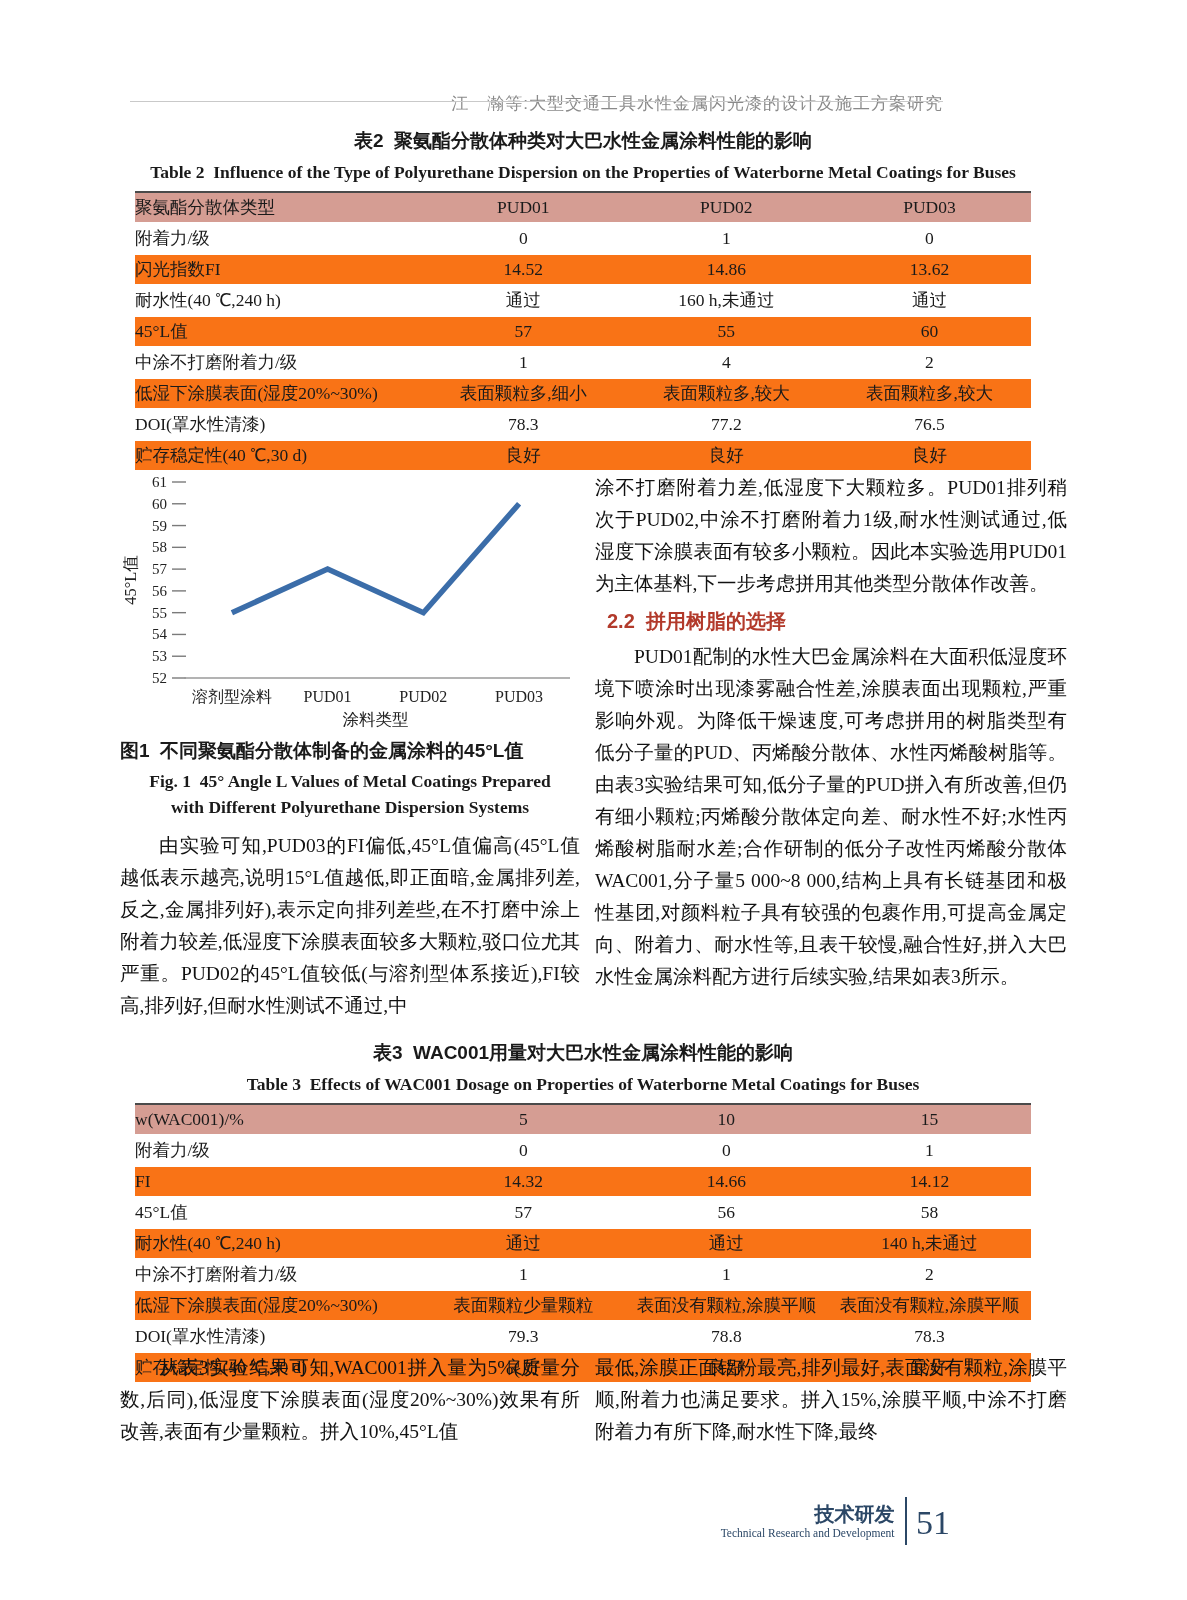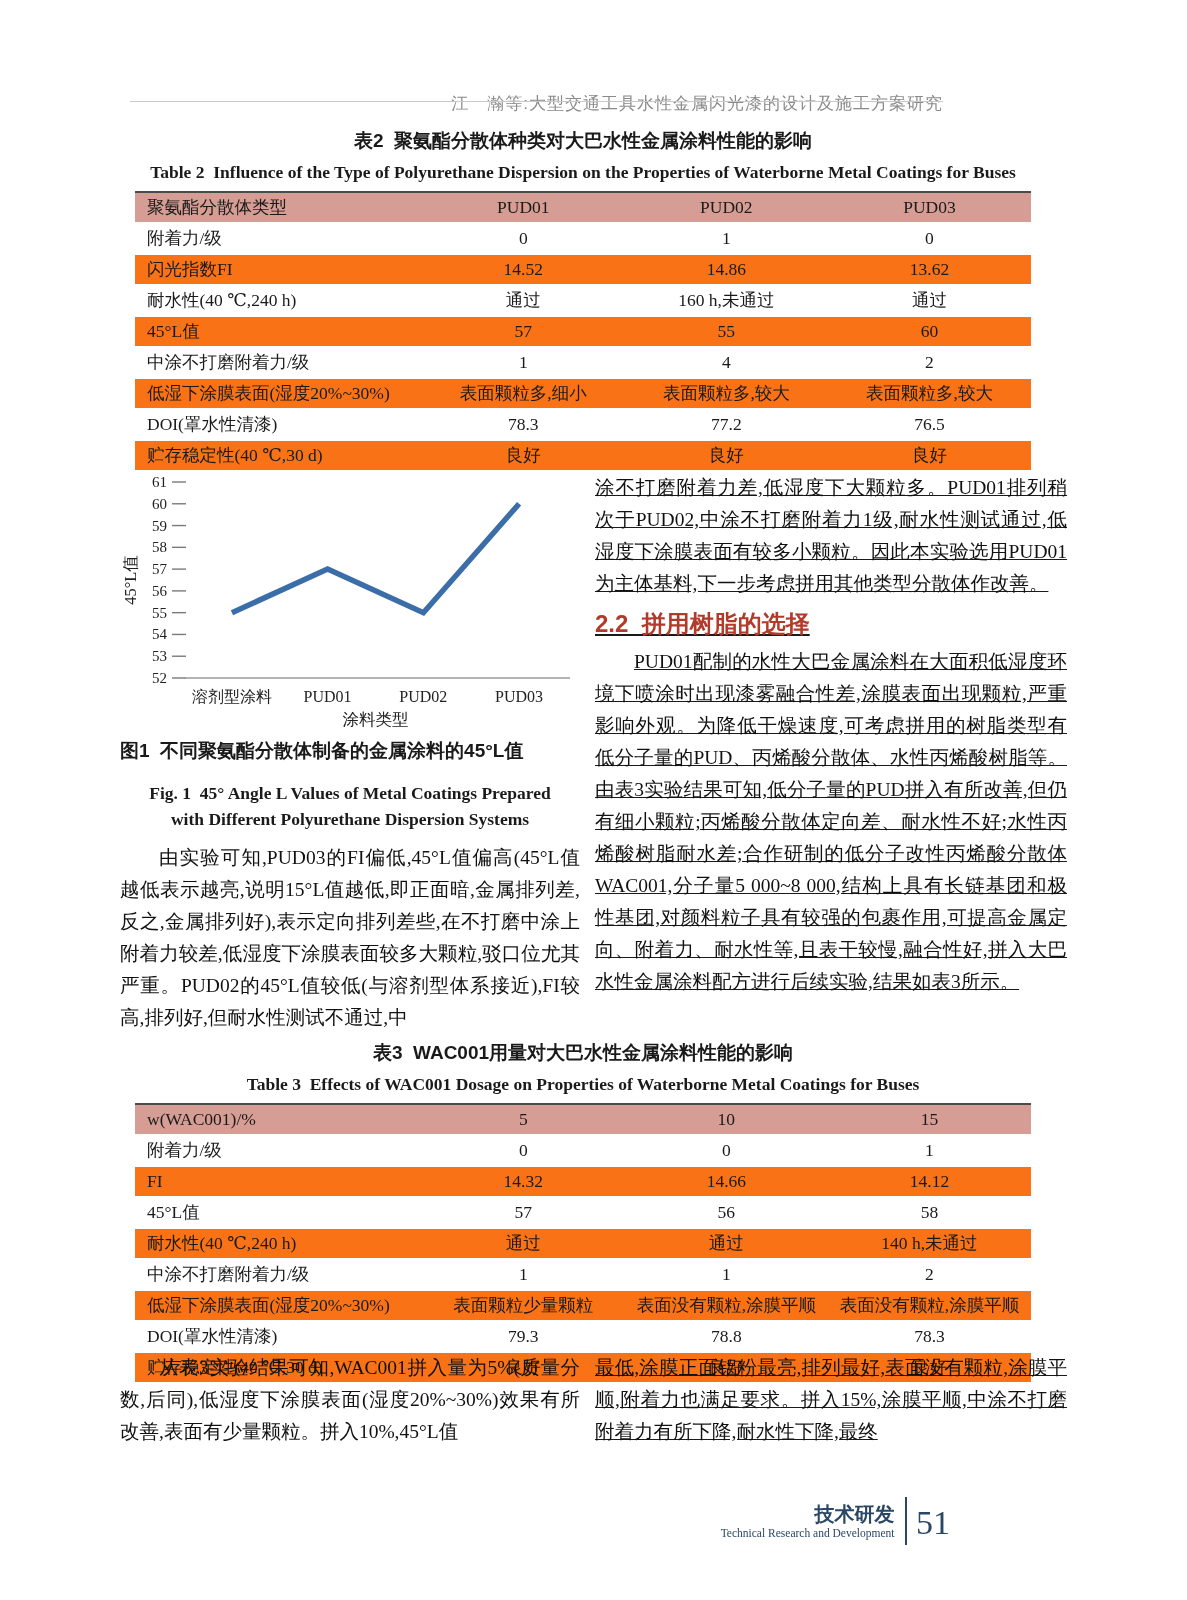--- a/index.html
+++ b/index.html
@@ -32,47 +32,47 @@
     width:100%; border-collapse:collapse; table-layout:fixed;
     border-top:2px solid #4a4a4a; border-bottom:2px solid #4a4a4a;
   }
   table.datatable tr.hrow  { background:#d59d93; }
   table.datatable tr.prow  { background:#f97316; }
   table.datatable tr.wrow  { background:#ffffff; }
   table.datatable th, table.datatable td {
     font-weight:normal; font-size:17.5px; line-height:21px; padding:4px 6px;
     border-bottom:2px solid #ffffff; white-space:pre-wrap;
   }
-  table.datatable .c-label { text-align:left; padding-left:12px; width:32%; }
+  table.datatable .c-label { text-align:left; padding-left:0; width:32%;font-family:Liberation Serif, serif; }
   table.datatable .c-val   { text-align:center; width:22.66%; }
 
   
   .cols-top    { position:absolute; top:472px;  left:120px; width:947px; height:562px; overflow:hidden; }
   .cols-bottom { position:absolute; top:1352px; left:120px; width:947px; height:126px; overflow:hidden; }
   .col-left  { position:absolute; left:0;     top:0; width:460px; }
-  .col-right { position:absolute; left:475px; top:0; width:472px;text-decoration:underline; }
+  .col-right { position:absolute; left:475px; top:0; width:472px; }
   .para {
     font-size:19.5px; line-height:32px; text-align:justify; color:#111;
     font-family:"Liberation Serif","DejaVu Serif",serif;
   }
   .indent { text-indent:2em; }
   .sec-heading {
     font-family:"Liberation Sans","DejaVu Sans",sans-serif;
-    font-size:24px; font-weight:bold; color:#b23a2b; margin:8px 0 6px 0; white-space:pre-wrap;
+    font-size:20px; font-weight:bold; color:#b23a2b; margin:8px 0 6px 12px; white-space:pre-wrap;
   }
 
   
   figure { margin:0 0 10px 0; }
   .cap-cn {
     text-align:left; font-family:"Liberation Sans","DejaVu Sans",sans-serif;
     font-weight:bold; font-size:19px; margin-top:6px; white-space:pre-wrap;
   }
   .cap-en {
     text-align:center; font-family:"Liberation Serif","DejaVu Serif",serif;
-    font-weight:bold; font-size:17.5px; margin-top:16px; line-height:26px; white-space:pre-wrap;
+    font-weight:bold; font-size:17.5px; margin-top:4px; line-height:26px; white-space:pre-wrap;
   }
   .chart-wrap svg { display:block; }
   .chart-wrap .tick { font-family:"Liberation Serif","DejaVu Serif",serif; font-size:15px; fill:#222; }
   .chart-wrap .cat  { font-family:"Liberation Serif","DejaVu Serif",serif; font-size:16px; fill:#222; }
   .chart-wrap .axis { font-family:"Liberation Serif","DejaVu Serif",serif; font-size:16.5px; fill:#222; }
 
   
   .pg-footer { position:absolute; top:1497px; right:120px; display:flex; align-items:center; }
   .f-text { text-align:right; }
   .f-cn {

